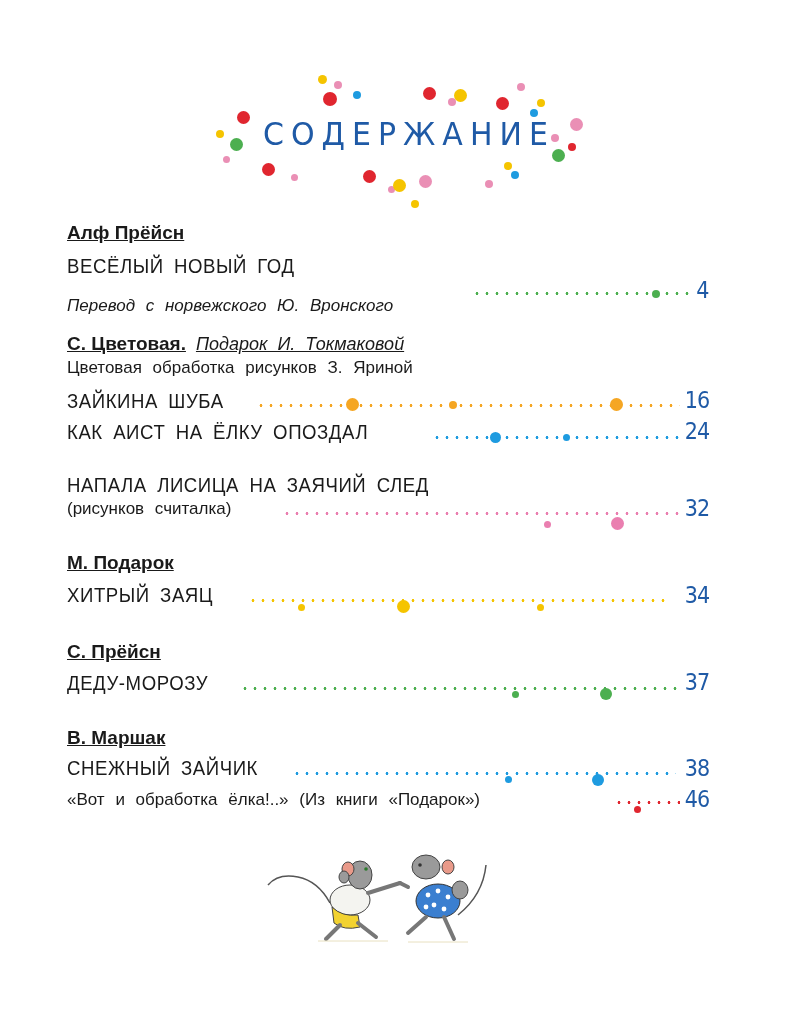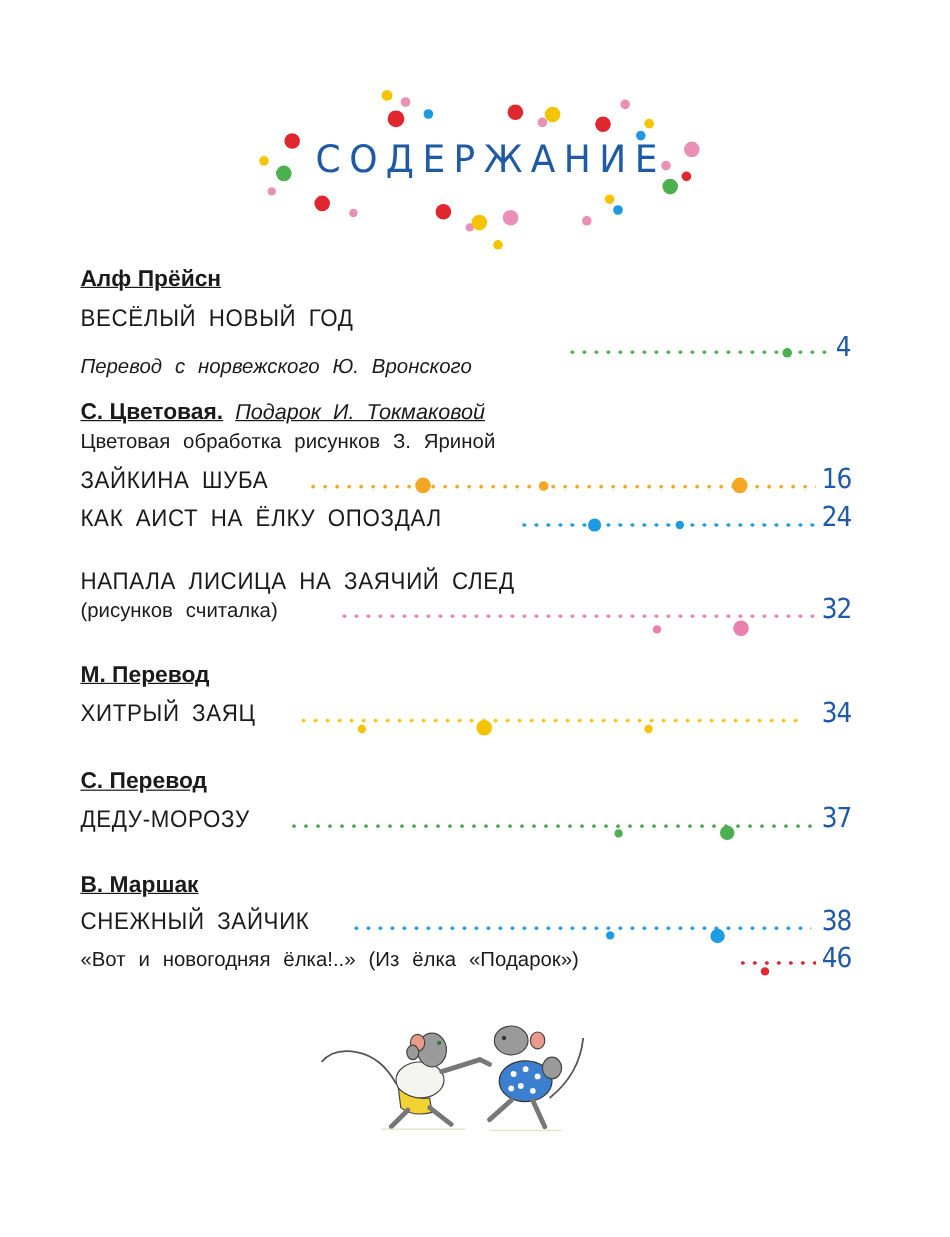--- a/index.html
+++ b/index.html
@@ -94,43 +94,43 @@
 <div class="dot" style="left:563px;top:434px;width:7px;height:7px;background:#1e9be0"></div>
 <div class="page-num" style="right:83px;top:418px">24</div>
 
 <div class="toc-line title" style="top:474px">НАПАЛА ЛИСИЦА НА ЗАЯЧИЙ СЛЕД</div>
 <div class="toc-line subtitle" style="top:499px">(рисунков считалка)</div>
 <div class="leader" style="--c:#ea7fb0;left:282px;top:512px;width:400px"></div>
 <div class="dot" style="left:544px;top:521px;width:7px;height:7px;background:#ea7fb0"></div>
 <div class="dot" style="left:611px;top:517px;width:13px;height:13px;background:#ea7fb0"></div>
 <div class="page-num" style="right:83px;top:495px">32</div>
 
-<div class="toc-line author" style="top:552px">М. Перевод</div>
+<div class="toc-line author" style="top:552px">М. Подарок</div>
 <div class="toc-line title" style="top:584px">ХИТРЫЙ ЗАЯЦ</div>
 <div class="leader" style="--c:#f5c400;left:248px;top:599px;width:422px"></div>
 <div class="dot" style="left:298px;top:604px;width:7px;height:7px;background:#f5c400"></div>
 <div class="dot" style="left:397px;top:600px;width:13px;height:13px;background:#f5c400"></div>
 <div class="dot" style="left:537px;top:604px;width:7px;height:7px;background:#f5c400"></div>
 <div class="page-num" style="right:83px;top:582px">34</div>
 
-<div class="toc-line author" style="top:641px">С. Перевод</div>
+<div class="toc-line author" style="top:641px">С. Прёйсн</div>
 <div class="toc-line title" style="top:672px">ДЕДУ-МОРОЗУ</div>
 <div class="leader" style="--c:#4caf50;left:240px;top:687px;width:440px"></div>
 <div class="dot" style="left:512px;top:691px;width:7px;height:7px;background:#4caf50"></div>
 <div class="dot" style="left:600px;top:688px;width:12px;height:12px;background:#4caf50"></div>
 <div class="page-num" style="right:83px;top:669px">37</div>
 
 <div class="toc-line author" style="top:727px">В. Маршак</div>
 <div class="toc-line title" style="top:757px">СНЕЖНЫЙ ЗАЙЧИК</div>
 <div class="leader" style="--c:#1e9be0;left:292px;top:772px;width:384px"></div>
 <div class="dot" style="left:505px;top:776px;width:7px;height:7px;background:#1e9be0"></div>
 <div class="dot" style="left:592px;top:774px;width:12px;height:12px;background:#1e9be0"></div>
 <div class="page-num" style="right:83px;top:755px">38</div>
 
-<div class="toc-line subtitle" style="top:790px">«Вот и новогодняя ёлка!..» (Из ёлка «Подарок»)</div>
+<div class="toc-line subtitle" style="top:790px">«Вот и обработка ёлка!..» (Из книги «Подарок»)</div>
 <div class="leader" style="--c:#e0262f;left:614px;top:801px;width:66px"></div>
 <div class="dot" style="left:634px;top:806px;width:7px;height:7px;background:#e0262f"></div>
 <div class="page-num" style="right:83px;top:786px">46</div>
 
 <div class="illustration">
   <svg width="250" height="100" viewBox="0 0 250 100">
 
     <path d="M10 40 Q20 28 40 32 Q60 36 72 58" stroke="#555" stroke-width="1.5" fill="none"></path>
 
     <ellipse cx="92" cy="55" rx="20" ry="15" fill="#f4f4f0" stroke="#444" stroke-width="1"></ellipse>

